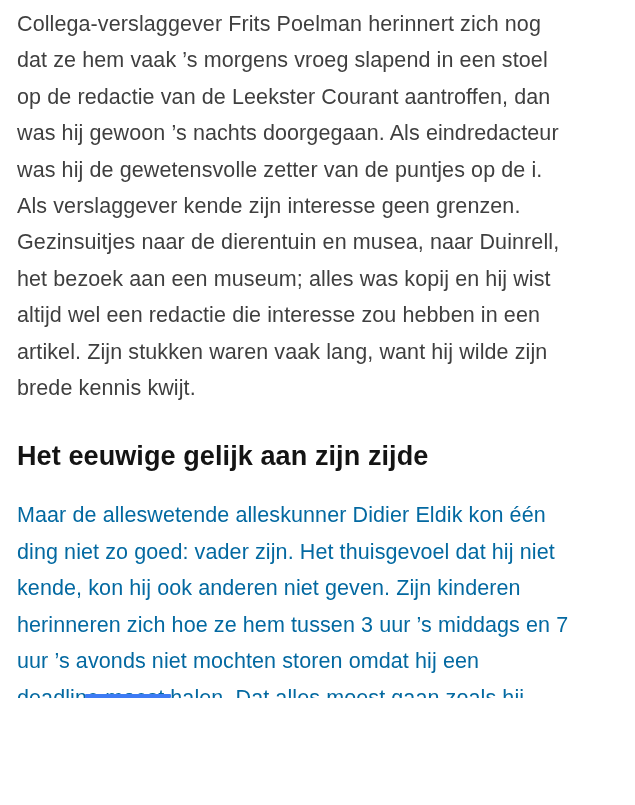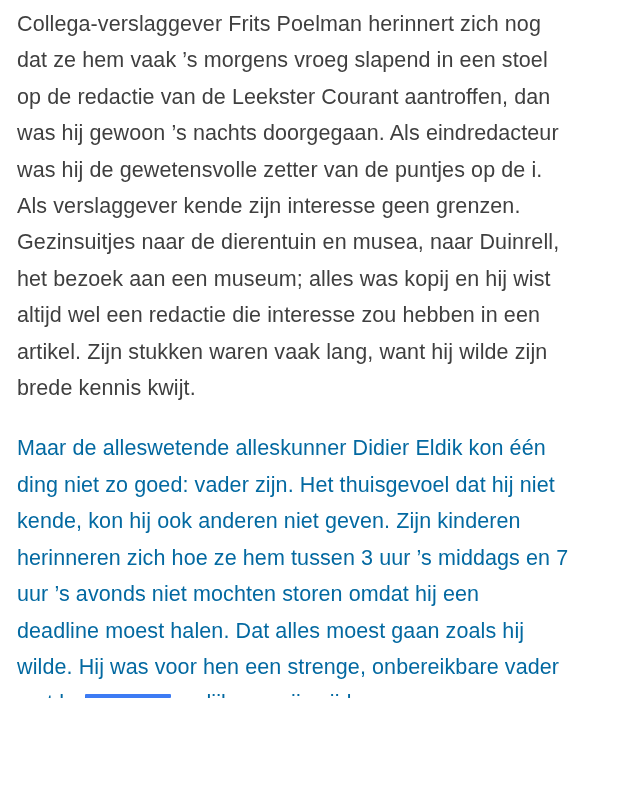--- a/index.html
+++ b/index.html
@@ -56,20 +56,21 @@
 op de redactie van de Leekster Courant aantroffen, dan
 was hij gewoon ’s nachts doorgegaan. Als eindredacteur
 was hij de gewetensvolle zetter van de puntjes op de i.
 Als verslaggever kende zijn interesse geen grenzen.
 Gezinsuitjes naar de dierentuin en musea, naar Duinrell,
 het bezoek aan een museum; alles was kopij en hij wist
 altijd wel een redactie die interesse zou hebben in een
 artikel. Zijn stukken waren vaak lang, want hij wilde zijn
 brede kennis kwijt.</p>
 
+    <h2 class="section-heading" style="color: rgb(20, 20, 20);">Het eeuwige gelijk aan zijn zijde</h2>
 
     <p class="para para-2" style="color: #0369a1;">Maar de alleswetende alleskunner Didier Eldik kon één
 ding niet zo goed: vader zijn. Het thuisgevoel dat hij niet
 kende, kon hij ook anderen niet geven. Zijn kinderen
 herinneren zich hoe ze hem tussen 3 uur ’s middags en 7
 uur ’s avonds niet mochten storen omdat hij een
 deadline moest halen. Dat alles moest gaan zoals hij
 wilde. Hij was voor hen een strenge, onbereikbare vader
 met het eeuwige gelijk aan zijn zijde.</p>
   </div>

